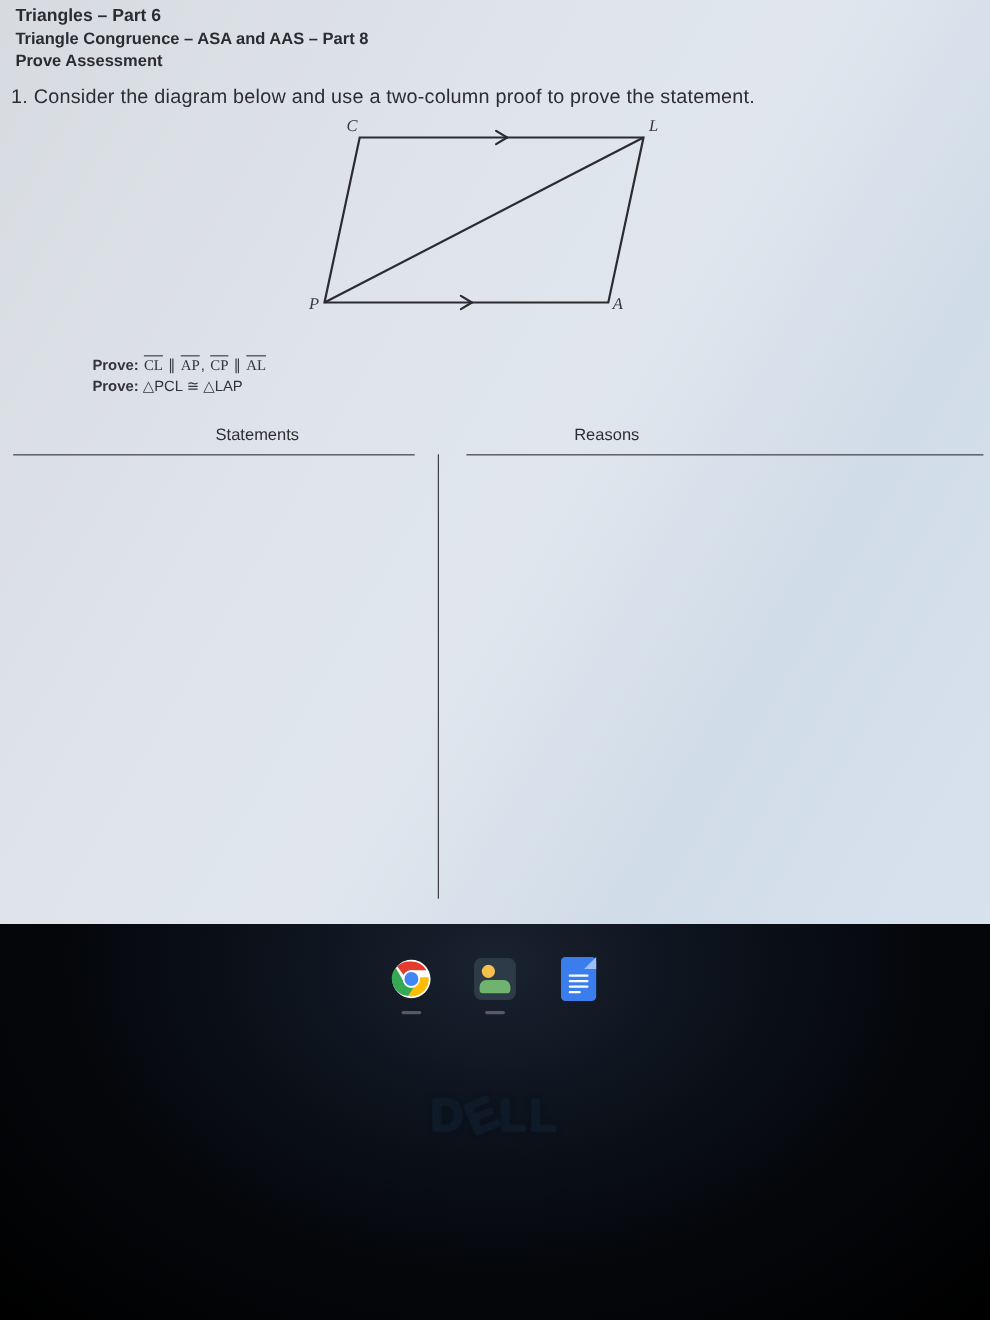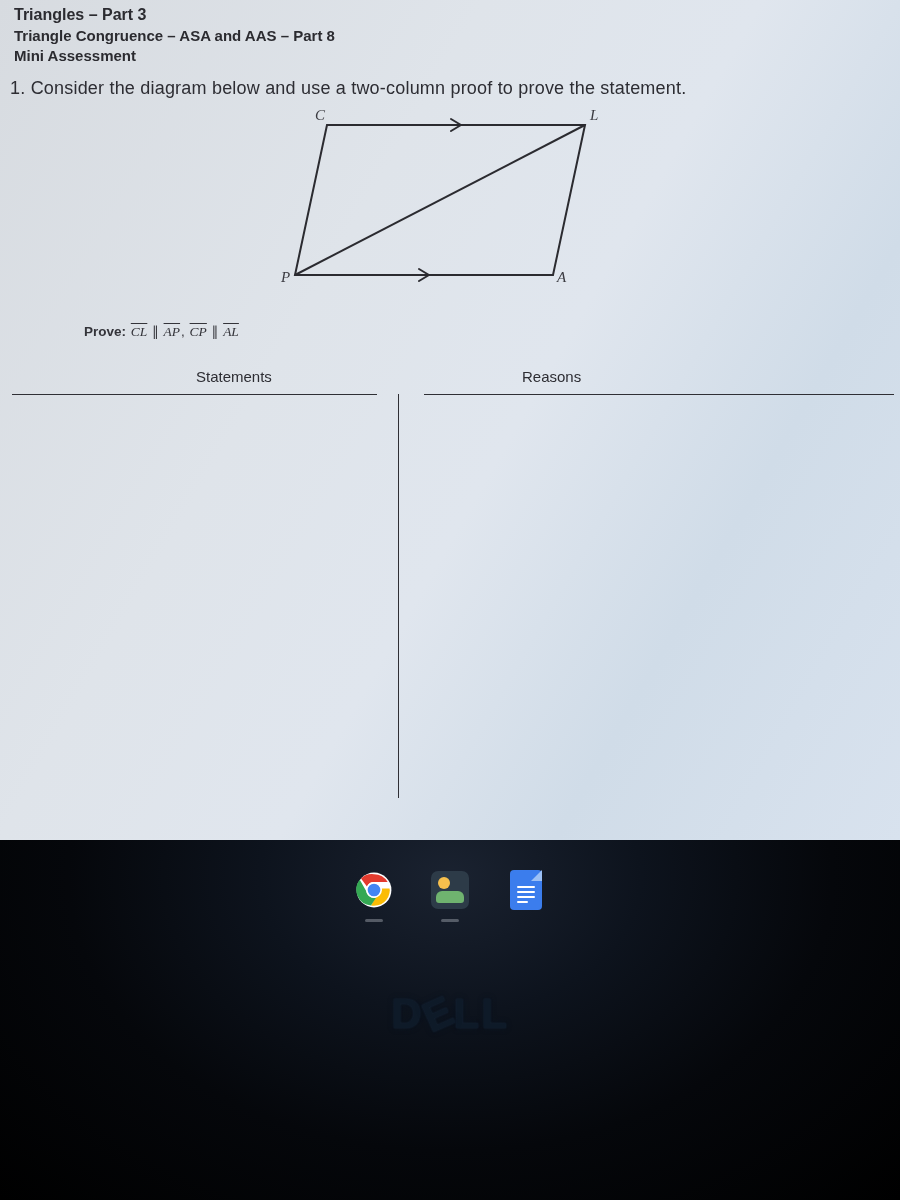--- a/index.html
+++ b/index.html
@@ -64,21 +64,20 @@
   }
   .given-prove {
     margin: 26px 0 0 78px;
     font-size: 13.5px;
     color: #34343a;
     line-height: 1.4;
   }
   .given-prove .lbl { font-weight: 700; }
   .over {
     text-decoration: overline;
-    font-style: italic;
     font-family: "Times New Roman", serif;
     padding: 0 1px;
     text-align: right;
   }
   .tri { font-family: Arial, sans-serif; }
   .proof-table {
     margin-top: 26px;
     position: relative;
     width: 100%;
     height: 430px;
@@ -198,23 +197,23 @@
     opacity: 0.9;
   }
   .dell-logo .tilt { display:inline-block; transform: rotate(-24deg); }
 </style>
 </head>
 <body>
 
 <div class="worksheet">
 
   <div class="header-block">
-    <div class="title-line">Triangles – Part 3</div>
+    <div class="title-line">Triangles – Part 6</div>
     <div class="subtitle-line">Triangle Congruence – ASA and AAS – Part 8</div>
-    <div class="assess-line">Mini Assessment</div>
+    <div class="assess-line">Prove Assessment</div>
   </div>
 
   <div class="question-text">
     <span>1.</span>
     <span>Consider the diagram below and use a two-column proof to prove the statement.</span>
   </div>
 
   <div class="diagram-wrap">
     <div class="diagram-box">
       <svg width="330" height="190" viewBox="0 0 330 190">
@@ -236,20 +235,24 @@
       <div class="vlabel" style="left:305px; top:0px;">L</div>
       <div class="vlabel" style="left:-4px; top:162px;">P</div>
       <div class="vlabel" style="left:272px; top:162px;">A</div>
     </div>
   </div>
 
   <div class="given-prove">
     <div>
       <span class="lbl">Prove:</span>
       <span class="over">CL</span><span> ∥ </span><span class="over">AP</span><span>, </span><span class="over">CP</span><span> ∥ </span><span class="over">AL</span>
+    </div>
+    <div>
+      <span class="lbl">Prove:</span>
+      <span class="tri"> △PCL ≅ △LAP</span>
     </div>
   </div>
 
   <div class="proof-table">
     <div class="col-head head-statements">Statements</div>
     <div class="col-head head-reasons">Reasons</div>
     <div class="h-rule left"></div>
     <div class="h-rule right"></div>
     <div class="v-rule"></div>
   </div>

